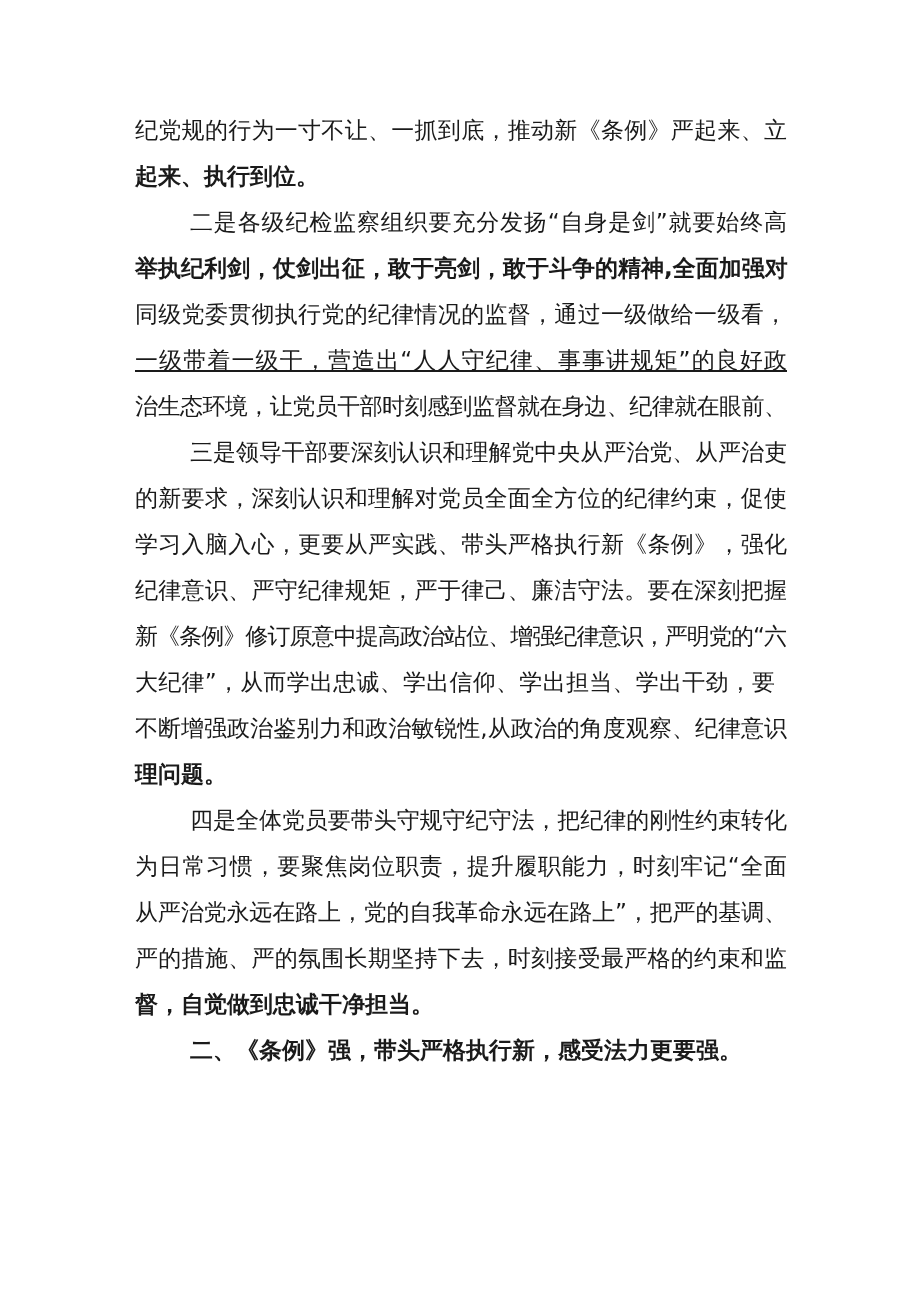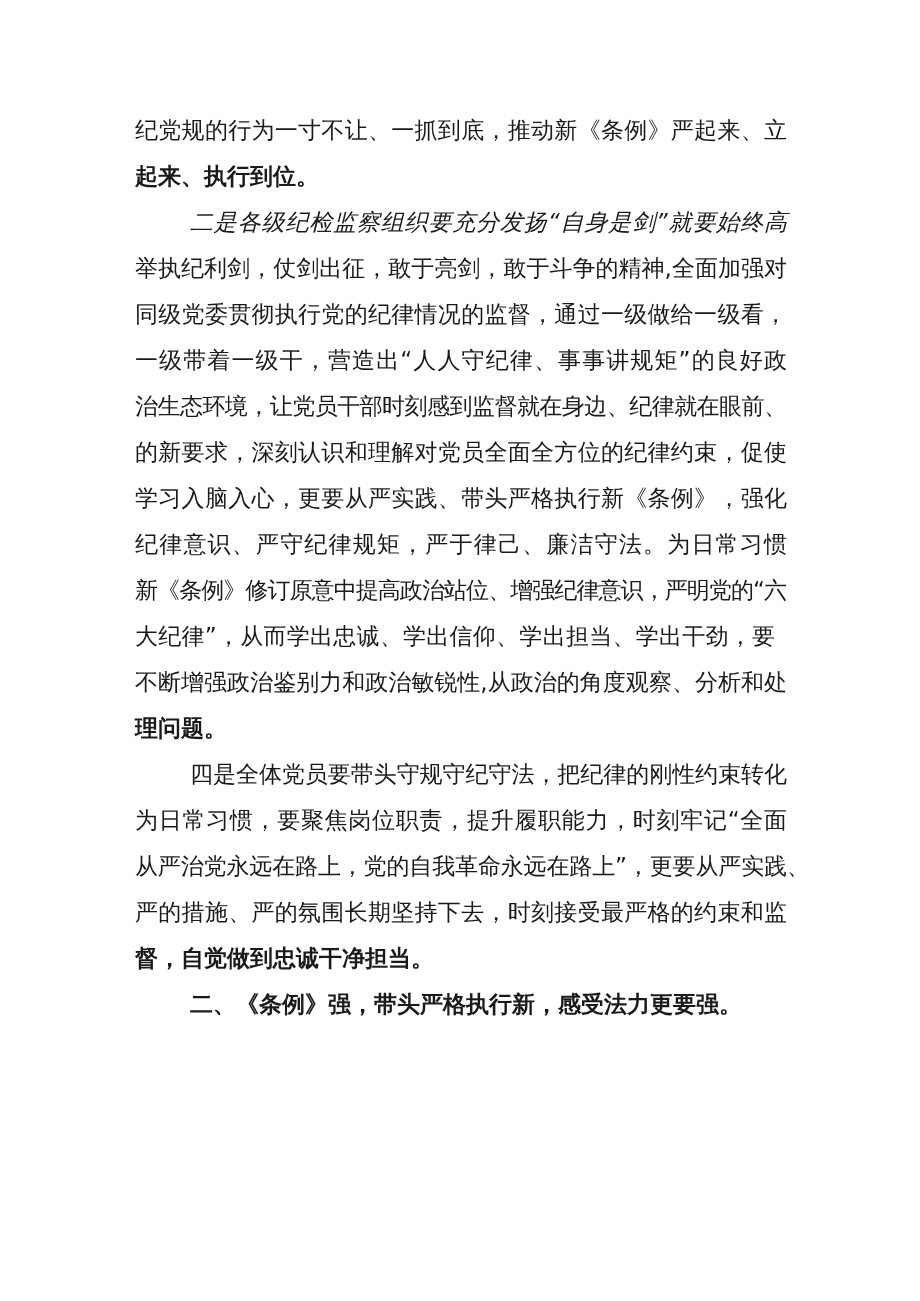--- a/index.html
+++ b/index.html
@@ -51,41 +51,42 @@
 
 <div class="page">
   <div class="content">
 
     <div>
       <div class="line" style="letter-spacing: 0px;"><span style="white-space: nowrap; letter-spacing: 0px; margin-right: 0px;">纪党规的行为一寸不让、一抓到底，推动新《条例》严起来、立</span></div>
       <div class="line last">起来、执行到位。</div>
     </div>
 
     <div>
-      <div class="line indent" style="letter-spacing: 0px; font-style: italic;"><span style="white-space: nowrap; letter-spacing: 0px; margin-right: 0px;">二是各级纪检监察组织要充分发扬“自身是剑”就要始终高</span></div>
-      <div class="line" style="letter-spacing: 0px;"><span style="white-space: nowrap; letter-spacing: 0px; margin-right: 0px;">举执纪利剑，仗剑出征，敢于亮剑，敢于斗争的精神,全面加强对</span></div>
+      <div class="line indent" style="letter-spacing: 0px;"><span style="white-space: nowrap; letter-spacing: 0px; margin-right: 0px;">二是各级纪检监察组织要充分发扬“自身是剑”就要始终高</span></div>
+      <div class="line" style="letter-spacing: 0px; font-weight: bold;"><span style="white-space: nowrap; letter-spacing: 0px; margin-right: 0px;">举执纪利剑，仗剑出征，敢于亮剑，敢于斗争的精神,全面加强对</span></div>
       <div class="line" style="letter-spacing: 0px;"><span style="white-space: nowrap; letter-spacing: 0px; margin-right: 0px;">同级党委贯彻执行党的纪律情况的监督，通过一级做给一级看，</span></div>
-      <div class="line" style="letter-spacing: 0px;"><span style="white-space: nowrap; letter-spacing: 0px; margin-right: 0px;">一级带着一级干，营造出“人人守纪律、事事讲规矩”的良好政</span></div>
+      <div class="line" style="letter-spacing: 0px;"><span style="white-space: nowrap; letter-spacing: 0px; margin-right: 0px; text-decoration: underline;">一级带着一级干，营造出“人人守纪律、事事讲规矩”的良好政</span></div>
       <div class="line" style="letter-spacing: 0px;"><span style="white-space: nowrap; letter-spacing: -0.535714px; margin-right: 13px;">治生态环境，让党员干部时刻感到监督就在身边、纪律就在眼前、</span></div>
     </div>
 
     <div>
+      <div class="line indent" style="letter-spacing: 0px;"><span style="white-space: nowrap; letter-spacing: -0.04px; margin-right: 0.04px;">三是领导干部要深刻认识和理解党中央从严治党、从严治吏</span></div>
       <div class="line" style="letter-spacing: 0px;"><span style="white-space: nowrap; letter-spacing: 0px; margin-right: 0px;">的新要求，深刻认识和理解对党员全面全方位的纪律约束，促使</span></div>
       <div class="line" style="letter-spacing: 0px;"><span style="white-space: nowrap; letter-spacing: 0px; margin-right: 0px;">学习入脑入心，更要从严实践、带头严格执行新《条例》，强化</span></div>
-      <div class="line" style="letter-spacing: 0px;"><span style="white-space: nowrap; letter-spacing: 0px; margin-right: 0px;">纪律意识、严守纪律规矩，严于律己、廉洁守法。为日常习惯</span></div>
+      <div class="line" style="letter-spacing: 0px;"><span style="white-space: nowrap; letter-spacing: 0px; margin-right: 0px;">纪律意识、严守纪律规矩，严于律己、廉洁守法。要在深刻把握</span></div>
       <div class="line" style="letter-spacing: 0px;"><span style="white-space: nowrap; letter-spacing: -0.928341px; margin-right: 1px;">新《条例》修订原意中提高政治站位、增强纪律意识，严明党的“六</span></div>
       <div class="line" style="letter-spacing: 0px;"><span style="white-space: nowrap; letter-spacing: 0px; margin-right: 12px;">大纪律”，从而学出忠诚、学出信仰、学出担当、学出干劲，要</span></div>
-      <div class="line" style="letter-spacing: 0px;"><span style="white-space: nowrap; letter-spacing: 0px; margin-right: 0px;">不断增强政治鉴别力和政治敏锐性,从政治的角度观察、分析和处</span></div>
+      <div class="line" style="letter-spacing: 0px;"><span style="white-space: nowrap; letter-spacing: 0px; margin-right: 0px;">不断增强政治鉴别力和政治敏锐性,从政治的角度观察、纪律意识</span></div>
       <div class="line last">理问题。</div>
     </div>
 
     <div>
       <div class="line indent" style="letter-spacing: 0px;"><span style="white-space: nowrap; letter-spacing: -0.04px; margin-right: 0.04px;">四是全体党员要带头守规守纪守法，把纪律的刚性约束转化</span></div>
       <div class="line" style="letter-spacing: 0px;"><span style="white-space: nowrap; letter-spacing: 0px; margin-right: 0px;">为日常习惯，要聚焦岗位职责，提升履职能力，时刻牢记“全面</span></div>
-      <div class="line" style="letter-spacing: 0px;"><span style="white-space: nowrap; letter-spacing: -0.140067px; margin-right: 0.140067px;">从严治党永远在路上，党的自我革命永远在路上”，更要从严实践、</span></div>
+      <div class="line" style="letter-spacing: 0px;"><span style="white-space: nowrap; letter-spacing: -0.140067px; margin-right: 0.140067px;">从严治党永远在路上，党的自我革命永远在路上”，把严的基调、</span></div>
       <div class="line" style="letter-spacing: 0px;"><span style="white-space: nowrap; letter-spacing: 0px; margin-right: 0px;">严的措施、严的氛围长期坚持下去，时刻接受最严格的约束和监</span></div>
       <div class="line last">督，自觉做到忠诚干净担当。</div>
     </div>
 
     <div>
       <div class="line indent last">二、《条例》强，带头严格执行新，感受法力更要强。</div>
     </div>
 
   </div>
 </div>

